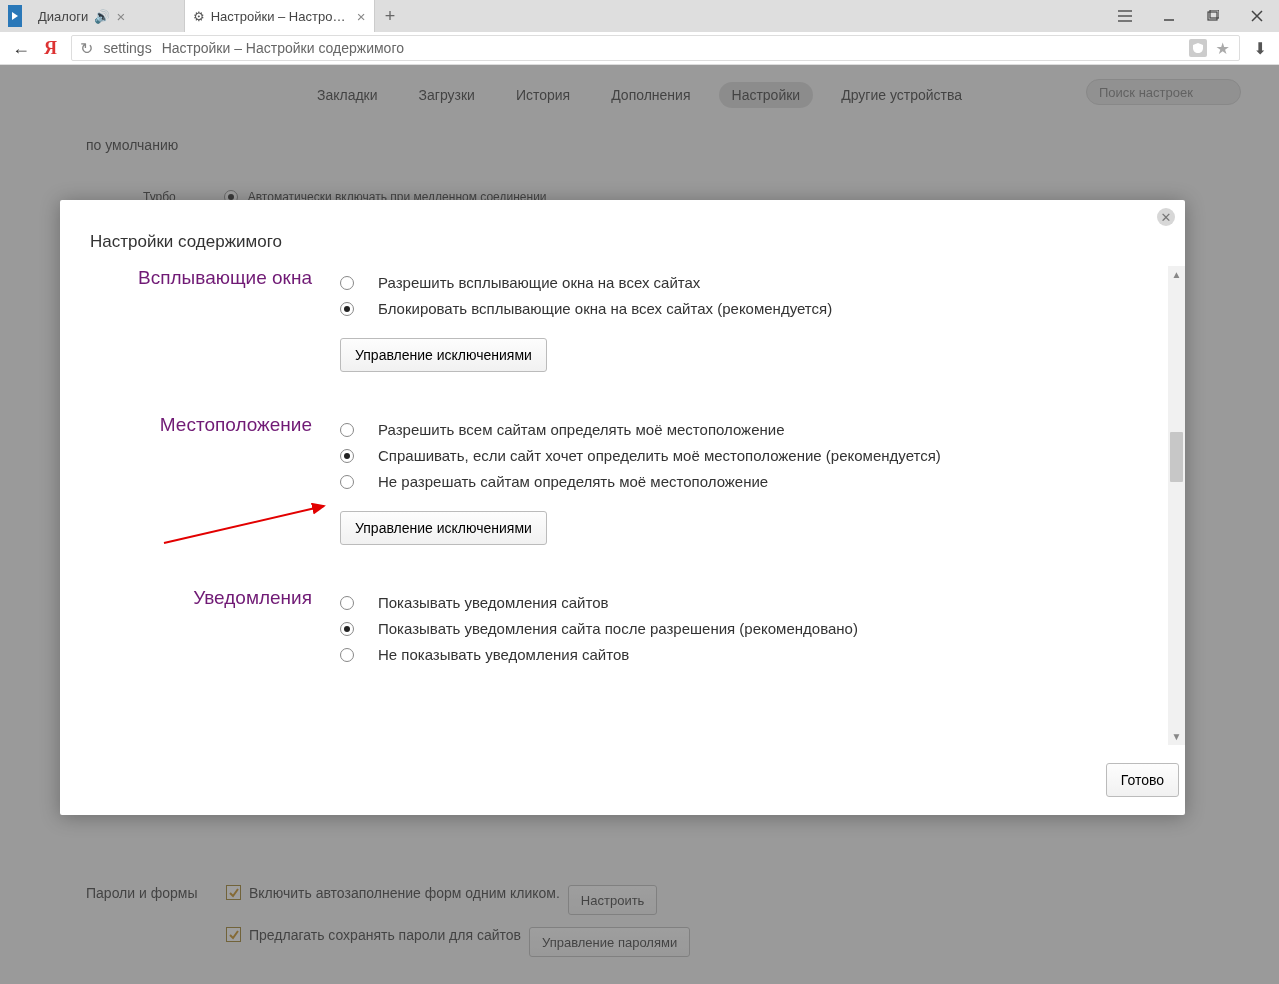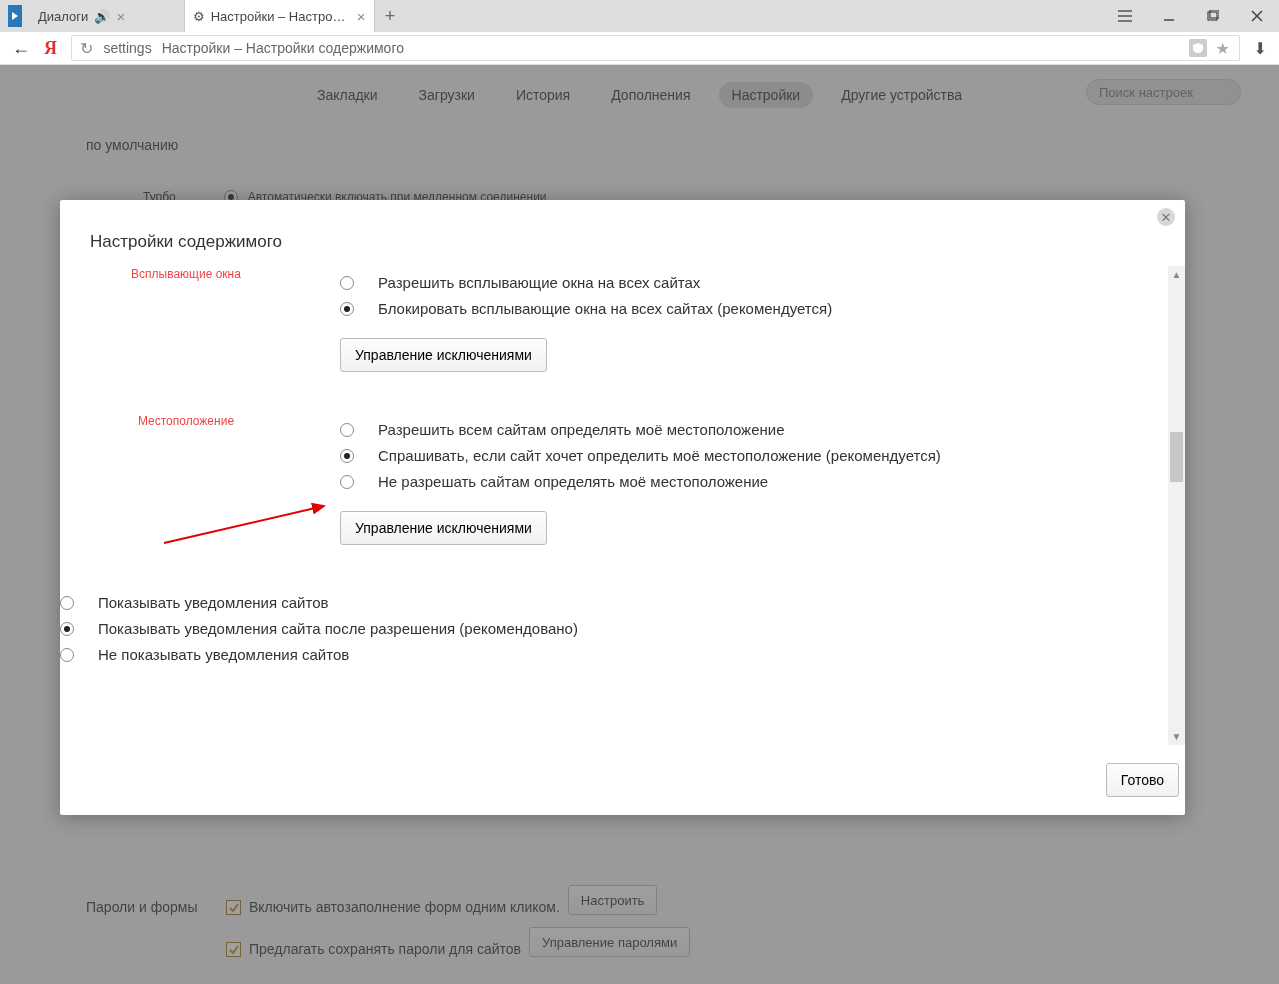--- a/index.html
+++ b/index.html
@@ -22,32 +22,32 @@
 .addr-icons .icn { width:20px; height:20px; display:flex; align-items:center; justify-content:center; color:#aaa; }
 .content { position:relative; height: calc(984px - 65px); background:#f4f4f4; }
 .navrow { height:60px; display:flex; align-items:center; justify-content:center; gap:15px; }
 .navitem { padding:5px 13px; font-size:14px; color:#333; border-radius:14px; }
 .navitem.active { background:#d6d6d6; }
 .search-pill { position:absolute; right:38px; top:14px; width:155px; height:26px; border-radius:13px; background:#e0e0e0; border:1px solid #ccc; display:flex; align-items:center; padding:0 12px; font-size:13px; color:#777; }
 .bgtext1 { position:absolute; left:86px; top:72px; font-size:14px; color:#333; }
 .bgrow1 { position:absolute; left:143px; top:125px; font-size:12px; color:#333; display:flex; align-items:center; gap:48px; }
 .radio { width:14px; height:14px; border:1px solid #888; border-radius:50%; display:inline-flex; align-items:center; justify-content:center; background:#fff; }
 .radio.sel::after{ content:""; width:6px; height:6px; border-radius:50%; background:#222; }
-.pwrow { position:absolute; left:86px; font-size:14px; color:#333; display:flex; align-items:flex-end; }
+.pwrow { position:absolute; left:86px; font-size:14px; color:#333; display:flex; align-items:flex-start; }
 .chk { width:15px; height:15px; border:1px solid #9a7a20; background:#fff; display:inline-flex; align-items:center; justify-content:center; margin-right:8px; }
 .chk svg { stroke:#c58a14; }
 .btn { display:inline-flex; align-items:center; height:30px; padding:0 12px; font-size:13px; background:linear-gradient(#fdfdfd,#f1f1f1); border:1px solid #bbb; border-radius:3px; cursor:pointer; margin-left:8px; }
 
 .overlay { position:absolute; inset:0; background:rgba(80,80,80,0.55); }
 .modal { position:absolute; left:60px; top:135px; width:1125px; height:615px; background:#fff; border-radius:2px; box-shadow:0 2px 20px rgba(0,0,0,.3); }
 .modal-close { position:absolute; right:10px; top:8px; width:18px; height:18px; border-radius:50%; background:#d7d7d7; color:#777; display:flex; align-items:center; justify-content:center; font-size:13px; cursor:pointer; }
 .modal-title { position:absolute; left:30px; top:32px; font-size:17px; color:#333; }
 .modal-body { position:absolute; left:0; top:65px; right:0; bottom:70px; overflow:hidden; }
 .section { display:flex; margin-bottom:40px; }
-.sec-label { width:280px; text-align:center; padding-right:28px; font-size:12px; color:#ef4444; padding-top:2px; }
+.sec-label { width:280px; text-align:right; padding-right:28px; font-size:19px; color:#701a75; padding-top:2px; }
 .sec-opts { flex:1; }
 .opt-row { display:flex; align-items:center; margin:9px 0; font-size:15px; color:#333; gap:24px; }
 .manage-btn { display:inline-flex; align-items:center; height:34px; padding:0 14px; font-size:14px; background:linear-gradient(#fdfdfd,#f1f1f1); border:1px solid #bbb; border-radius:3px; margin-top:12px; cursor:pointer; }
 .modal-footer { position:absolute; right:6px; bottom:18px; }
 .scroll-outer { position:absolute; right:0; top:66px; bottom:70px; width:17px; background:#f1f1f1; }
 .scroll-arrow { height:17px; display:flex; align-items:center; justify-content:center; color:#888; font-size:10px; }
 .scroll-thumb { position:absolute; left:2px; right:2px; top:166px; height:50px; background:#c7c7c7; border-radius:1px; }
 .red-arrow { position:absolute; left:99px; top:298px; }
 </style>
 </head>
@@ -181,20 +181,21 @@
               <span>Разрешить всем сайтам определять моё местоположение</span>
             </div><div class="opt-row">
               <span class="radio sel"></span>
               <span>Спрашивать, если сайт хочет определить моё местоположение (рекомендуется)</span>
             </div><div class="opt-row">
               <span class="radio"></span>
               <span>Не разрешать сайтам определять моё местоположение</span>
             </div><span class="manage-btn">Управление исключениями</span></div>
         </div>
         <div class="section">
+          <div class="sec-label">Уведомления</div>
           <div class="sec-opts">
             <div class="opt-row">
               <span class="radio"></span>
               <span>Показывать уведомления сайтов</span>
             </div>
             <div class="opt-row">
               <span class="radio sel"></span>
               <span>Показывать уведомления сайта после разрешения (рекомендовано)</span>
             </div>
             <div class="opt-row">

